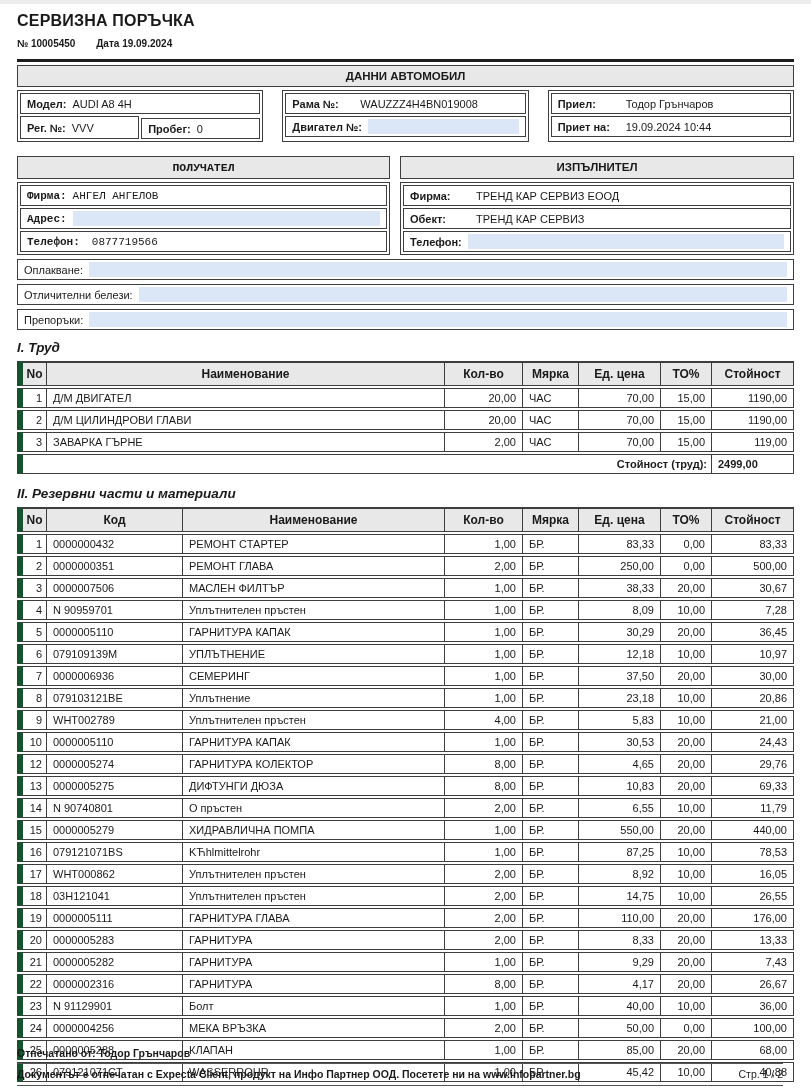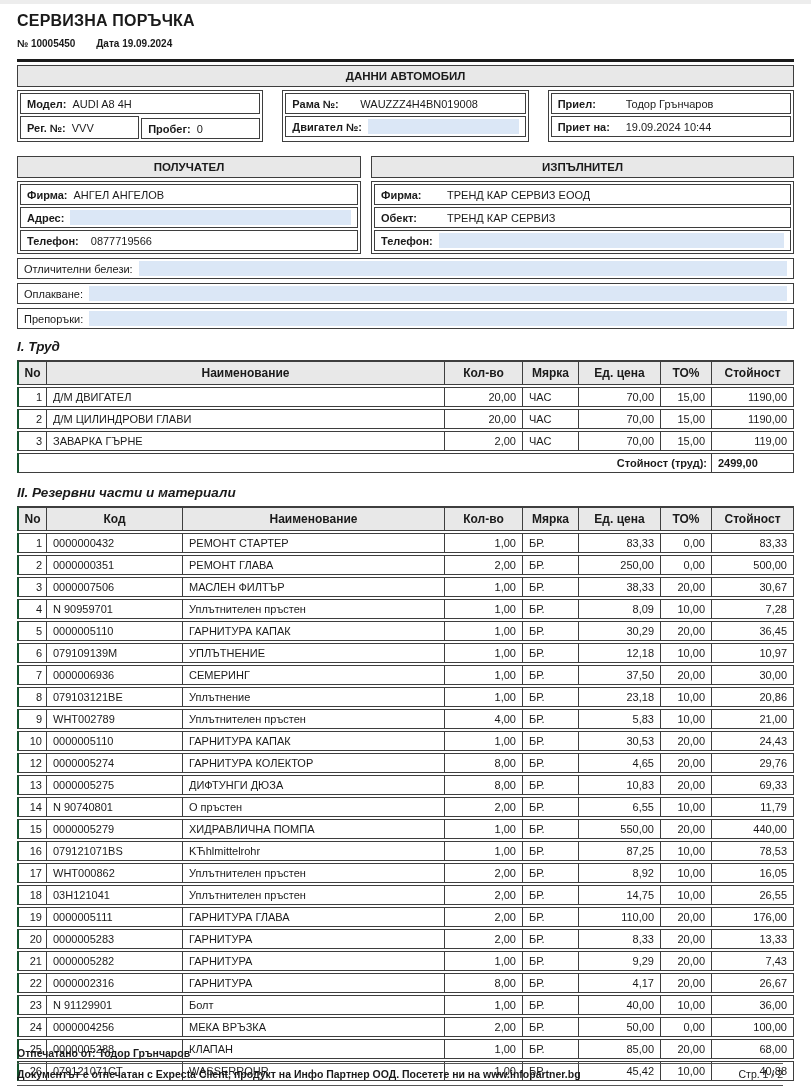--- a/index.html
+++ b/index.html
@@ -26,34 +26,34 @@
   }
   .group .fieldrow + .fieldrow, .group .splitrow + .fieldrow, .group .fieldrow + .splitrow { margin-top:2px; }
   .splitrow { display:flex; gap:2px;text-align:right; }
   .splitrow .fieldrow { flex:1; }
   .lbl { font-weight:bold; white-space:nowrap; }
   .val { margin-left:6px; white-space:nowrap; }
   .fill { flex:1; height:15px; background:var(--hl,#dbe7f6); margin-left:6px; }
   .cols3 { display:flex; gap:19px; margin-top:3px; }
   .cols3 > .group { flex:1; margin-top:0; }
   .twocol { display:flex; gap:10px; }
-  .twocol .colL { width:344px; }
+  .twocol .colL { width:373px;font-family:Liberation Mono, monospace; }
   .twocol .colR { flex:1; }
   .w-lbl { display:inline-block; min-width:60px; font-weight:bold; }
   .note-row { margin-top:4px; font-size:11px; }
   .note-row .nlbl { font-weight:normal; white-space:nowrap; }
   
   .sec-title { font-size:13.5px; font-weight:bold; font-style:italic; margin:10px 0 4px 0; }
   
   table.grid { width:777px; border-collapse:separate; border-spacing:0 2px; table-layout:fixed; }
   table.grid th, table.grid td {
     border-top:1px solid #3e3e3e; border-bottom:1px solid #3e3e3e; border-right:1px solid #3e3e3e;
     font-size:11px; padding:3px 6px; overflow:hidden; white-space:nowrap; background:#fff;
   }
-  table.grid th:first-child, table.grid td:first-child { border-left:2px solid #14532d; }
+  table.grid th:first-child, table.grid td:first-child { border-left:6px solid #14532d; }
   table.grid th {
     background:#e8e8e8; font-weight:bold; font-size:12px; text-align:center;
     border-top-width:2px; padding:4px 2px;
   }
   .labor-table td:nth-child(1){ text-align:right; padding-right:4px; }
   .labor-table td:nth-child(2){ text-align:left; }
   .labor-table td:nth-child(3),.labor-table td:nth-child(5),
   .labor-table td:nth-child(6),.labor-table td:nth-child(7){ text-align:right; }
   .labor-table td:nth-child(4){ text-align:left; }
   .parts-table td:nth-child(1){ text-align:right; padding-right:4px; }
@@ -151,25 +151,25 @@
         <span class="val">ТРЕНД КАР СЕРВИЗ</span>
       </div>
       <div class="fieldrow">
         <span class="lbl">Телефон:</span>
         <span class="fill"></span>
       </div>
     </div>
   </div>
 
   <div class="fieldrow note-row">
+    <span class="nlbl">Оплакване:</span>
+    <span class="fill"></span>
+  </div>
+  <div class="fieldrow note-row">
     <span class="nlbl">Отличителни белези:</span>
-    <span class="fill"></span>
-  </div>
-  <div class="fieldrow note-row">
-    <span class="nlbl">Оплакване:</span>
     <span class="fill"></span>
   </div>
   <div class="fieldrow note-row">
     <span class="nlbl">Препоръки:</span>
     <span class="fill"></span>
   </div>
 
   <div class="sec-title">I. Труд</div>
   <table class="grid labor-table">
     <colgroup>

